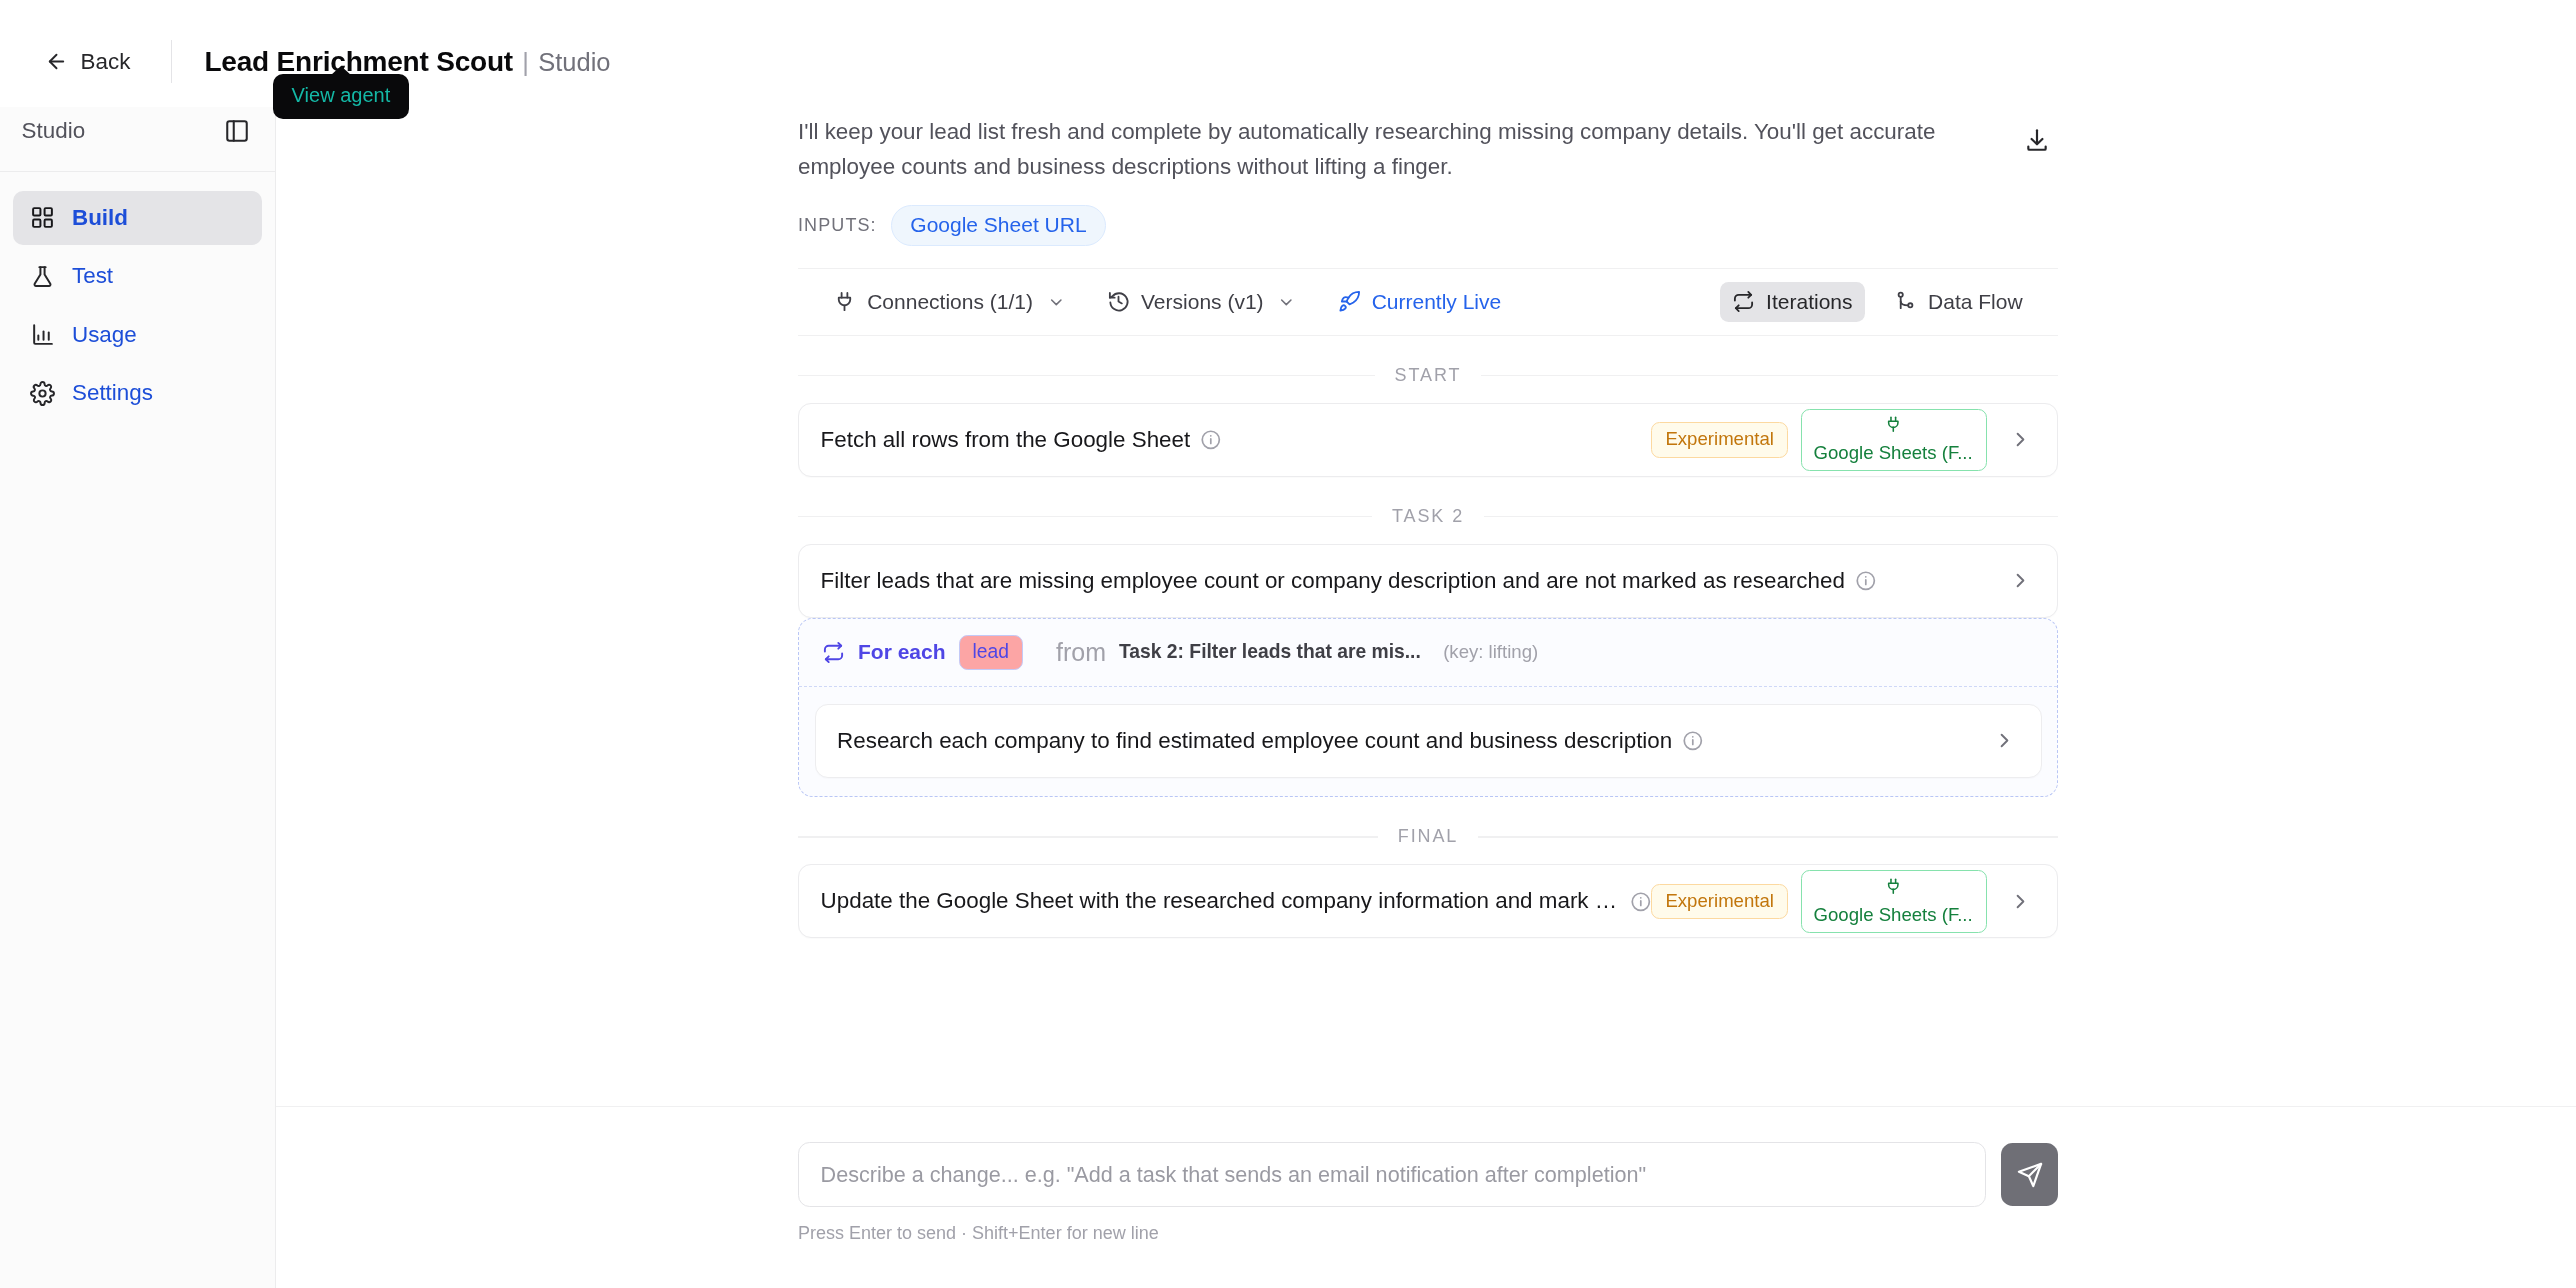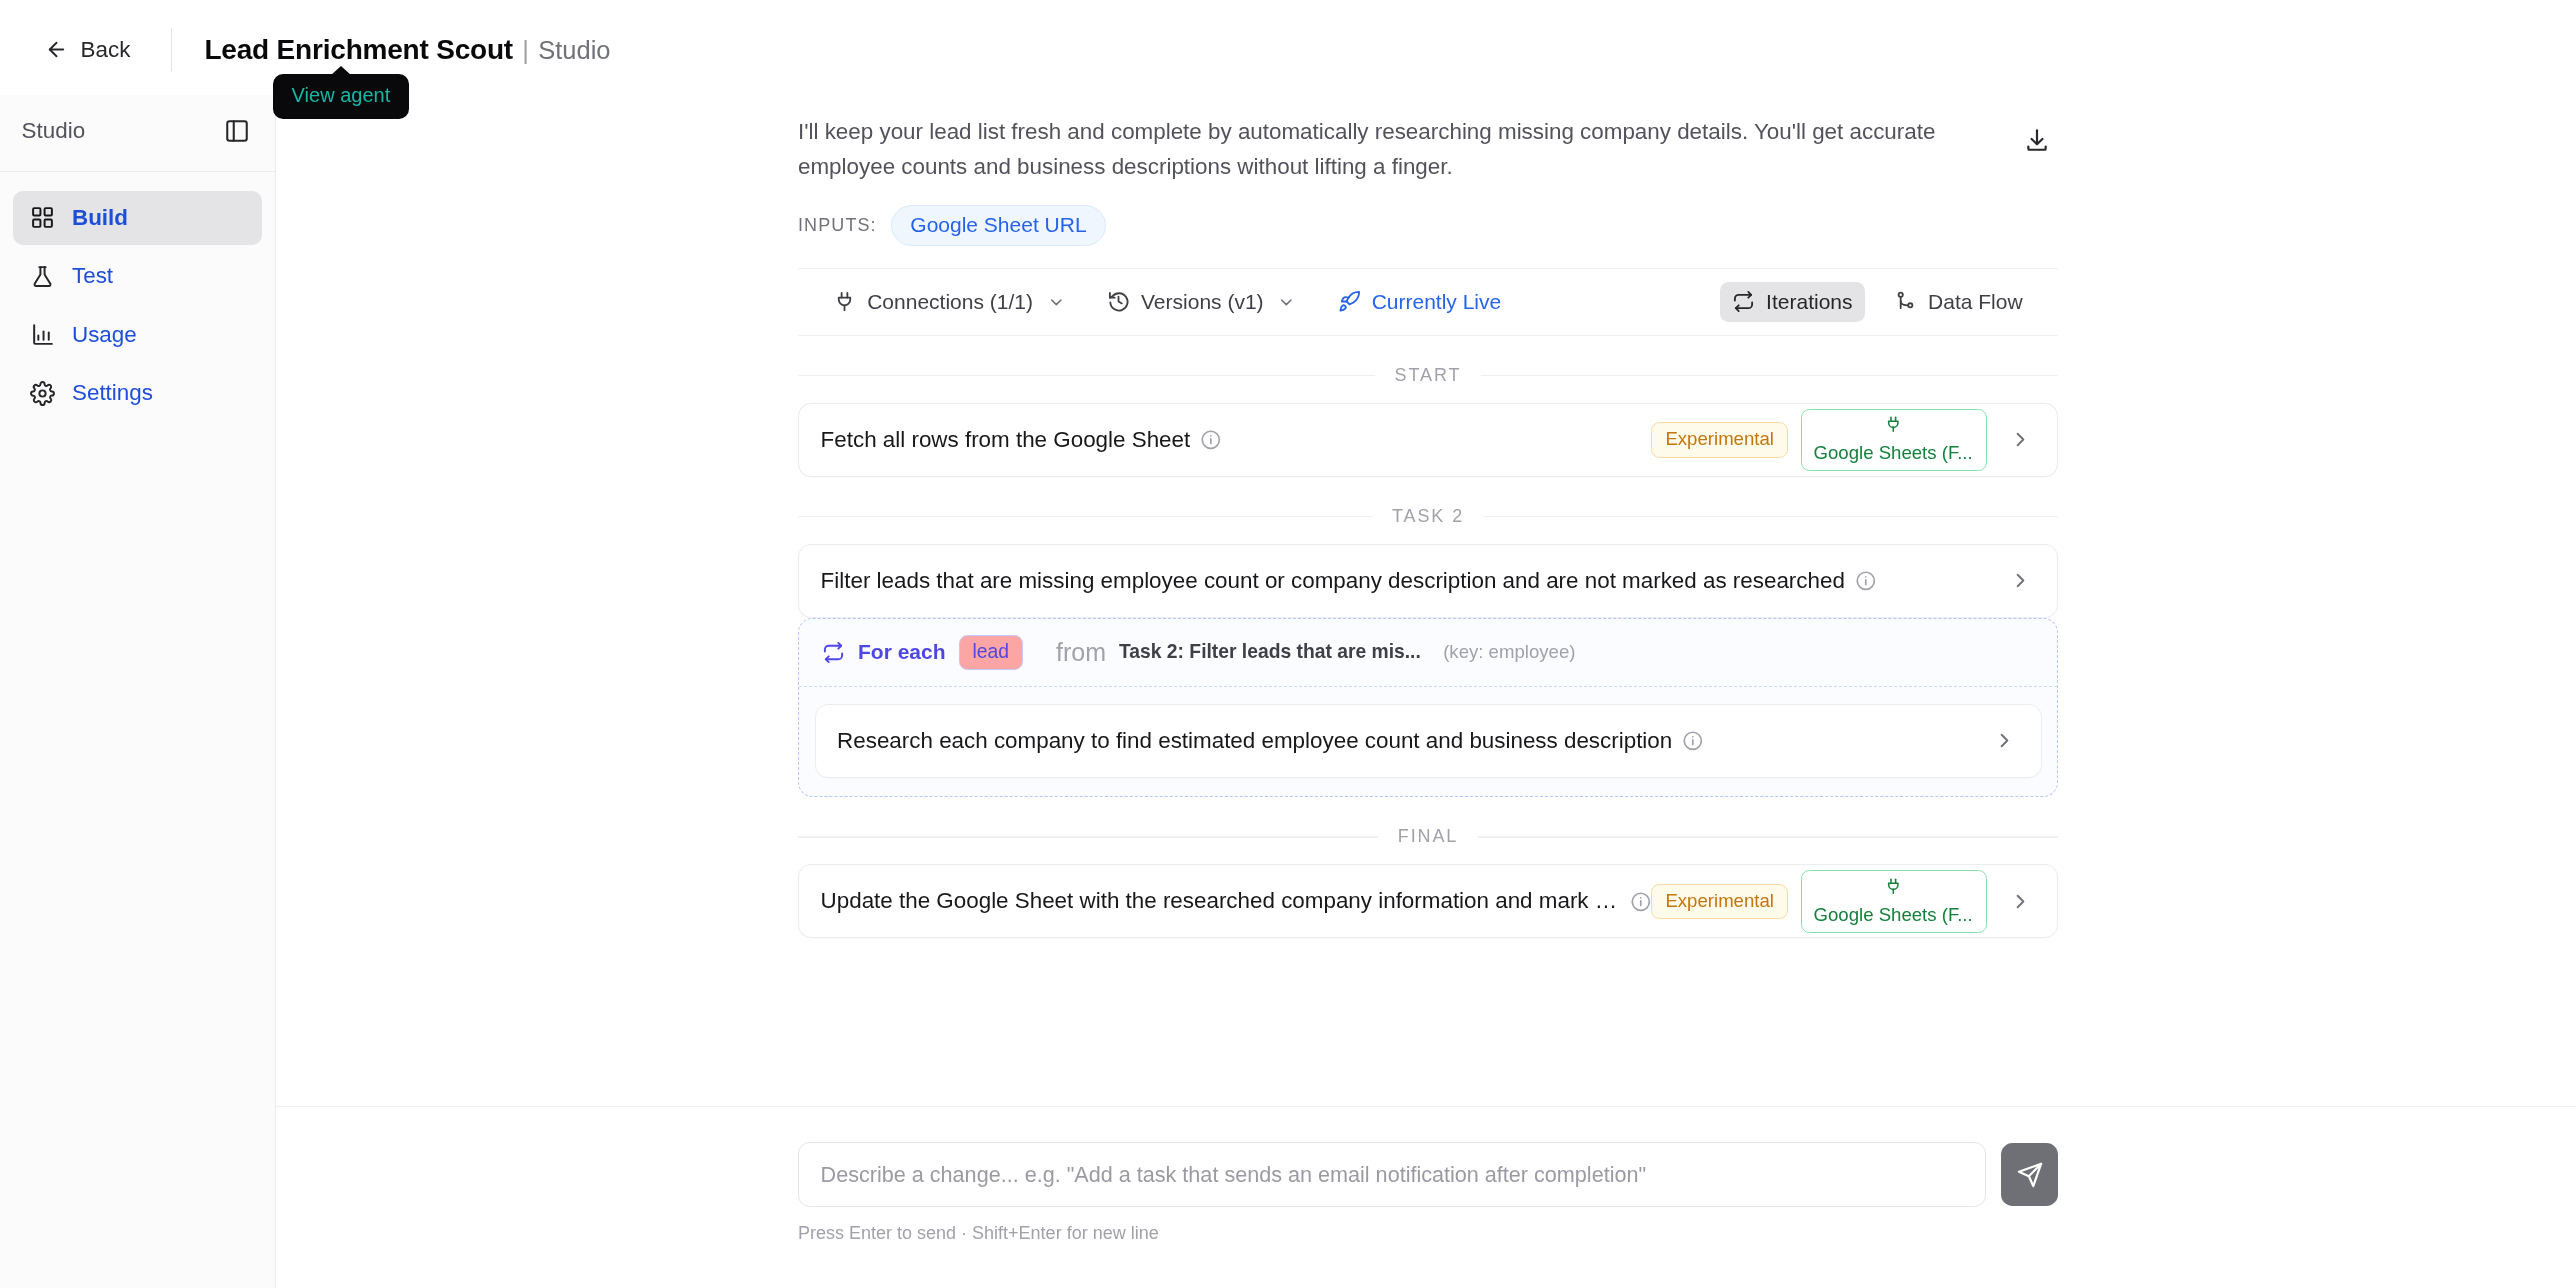--- a/index.html
+++ b/index.html
@@ -6,21 +6,21 @@
   html, body {
     width: 2576px; height: 1288px;
     background: #ffffff;
     font-family: "Liberation Sans", sans-serif;
     color: #18181b;
     overflow: hidden;
   }
 
   
   .topbar {
-    position: absolute; top: 4px; left: 0;
+    position: absolute; top: 16px; left: 0;
     width: 2576px; height: 91px;
     background: #ffffff;
     display: flex; align-items: center;
     padding-left: 40px;
     z-index: 30;
   }
   .back-btn {
     display: flex; align-items: center; gap: 13px;
     font-size: 22.4px; color: #27272a; cursor: pointer;
     padding: 6.2px 4.6px;
@@ -441,21 +441,21 @@
           <svg class="loop-icon" viewBox="0 0 24 24" fill="none" stroke="#4f46e5" stroke-width="2" stroke-linecap="round" stroke-linejoin="round">
             <path d="M17 2l3 3-3 3"></path>
               <path d="M3 11V9a4 4 0 0 1 4-4h13"></path>
             <path d="M7 22l-3-3 3-3"></path>
               <path d="M21 13v2a4 4 0 0 1-4 4H4"></path>
           </svg>
           <span class="loop-label">For each</span>
           <span class="loop-var">lead</span>
           <span class="loop-from">from</span>
           <span class="loop-src">Task 2: Filter leads that are mis...</span>
-          <span class="loop-key">(key: employee)</span>
+          <span class="loop-key">(key: lifting)</span>
         </div>
         <div class="loop-body">
           <div class="card">
             <span class="card-title">Research each company to find estimated employee count and business description</span>
             <svg class="info-icon" viewBox="0 0 24 24" fill="none" stroke="#a1a1aa" stroke-width="1.9" stroke-linecap="round" stroke-linejoin="round">
               <circle cx="12" cy="12" r="9.5"></circle>
                 <path d="M12 11v5"></path>
                 <path d="M12 7.6h.01"></path>
             </svg>
             <div class="card-right">

